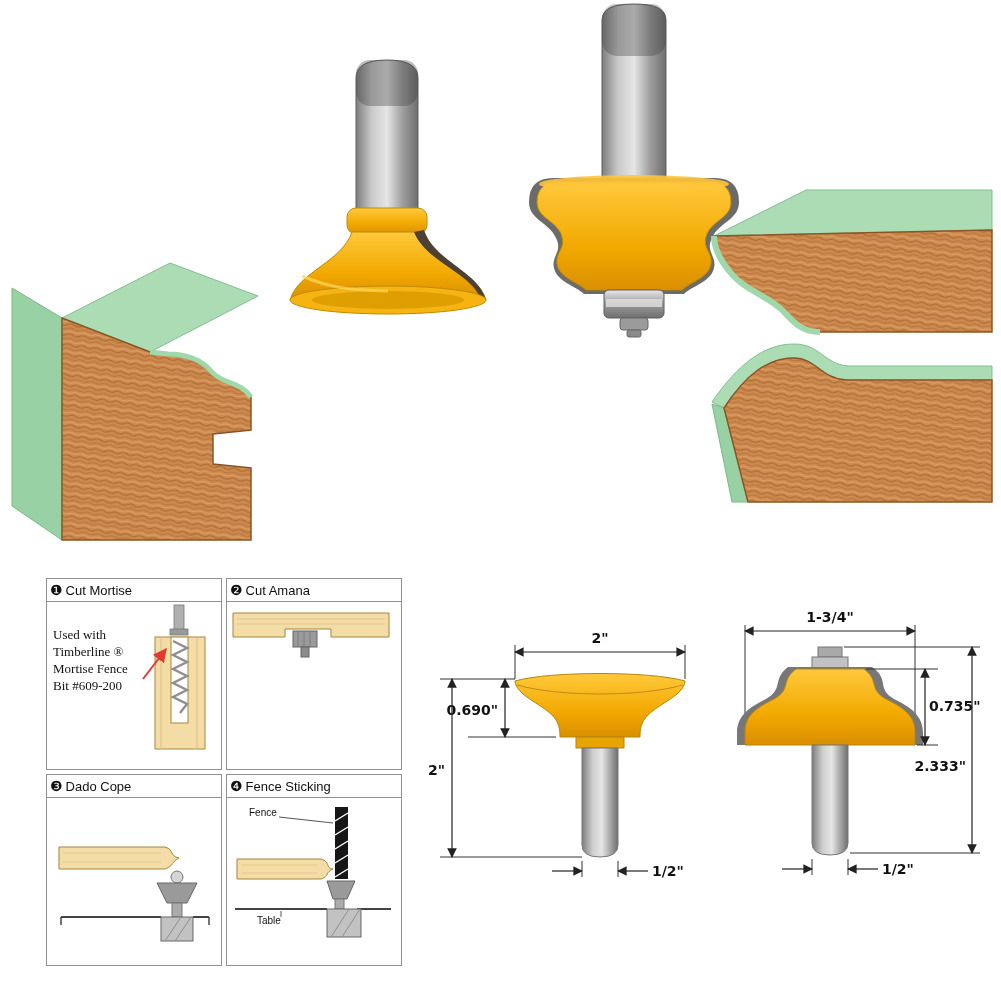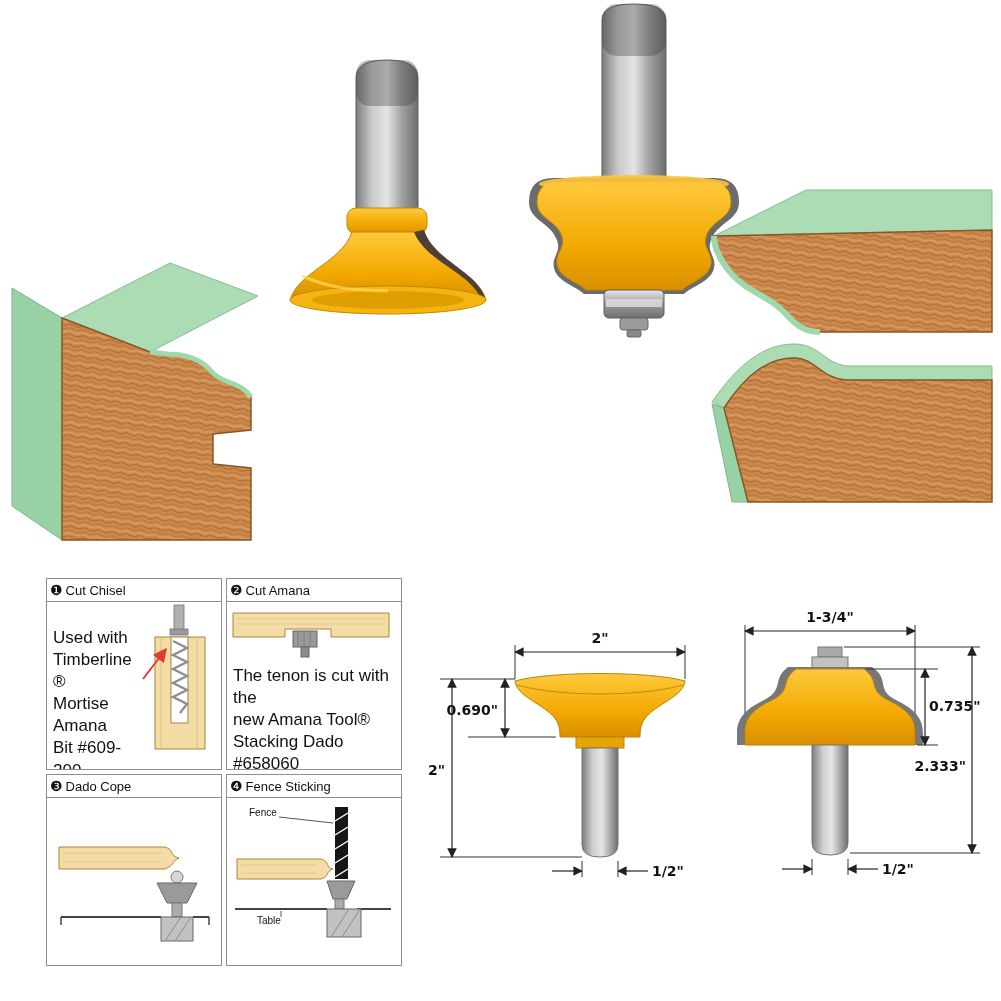--- a/index.html
+++ b/index.html
@@ -11,21 +11,21 @@
   .dim-label { font-family:"DejaVu Sans", sans-serif; font-weight:bold; font-size:14px; fill:#111; }
   .dim-line  { stroke:#222; stroke-width:1.2; }
   .ext-line  { stroke:#333; stroke-width:1; }
 
   .ig { position:absolute; left:46px; top:578px; width:356px; height:388px;
         display:grid; grid-template-columns:1fr 1fr; grid-template-rows:1fr 1fr; gap:4px; }
   .cell { border:1px solid #8f8f8f; background:#fff; position:relative; overflow:hidden; }
   .cell-head { height:22px; border-bottom:1px solid #8f8f8f; display:flex; align-items:center;
                gap:3px; padding-left:3px; font-size:13px; color:#111; }
   .num { font-size:14px; line-height:1; }
-  .note { position:absolute; font-size:17px; line-height:1.3; color:#111; }
+  .note { position:absolute; font-size:13px; line-height:1.3; color:#111;font-family:Liberation Serif, serif; }
   .note-1 { left:6px; top:48px; width:90px; }
   .note-2 { left:6px; top:86px; width:165px; }
   .minidiag { position:absolute; }
   .d1 { right:2px; top:24px; }
   .d2 { left:2px; top:26px; }
   .d3 { left:2px; top:26px; }
   .d4 { left:2px; top:26px; }
   .small-label { font-family:"Liberation Sans", sans-serif; font-size:10px; fill:#111; }
 </style>
 </head>
@@ -115,26 +115,26 @@
       <polygon points="712,404 724,408 748,502 732,502" fill="#98d2a4" stroke="#7ab886"></polygon>
       <path d="M724,408 C746,374 768,358 794,358 C816,358 820,378 846,380 L992,380 L992,502 L748,502 Z" fill="url(#grain)" stroke="#8a5526" stroke-width="1.5"></path>
     </g>
   </svg>
 
   <div class="ig">
 
     <div class="cell">
       <div class="cell-head">
         <span class="num">❶</span>
-        <span>Cut Chisel</span>
+        <span>Cut Mortise</span>
       </div>
       <div class="note note-1">
         <div>Used with</div>
         <div>Timberline ®</div>
-        <div>Mortise Amana</div>
+        <div>Mortise Fence</div>
         <div>Bit #609-200</div>
       </div>
       <svg class="minidiag d1" width="80" height="160" viewBox="0 0 80 160">
         <defs>
           <marker id="arrRed" viewBox="0 0 10 10" refX="9" refY="5" markerWidth="7" markerHeight="7" orient="auto">
             <path d="M0,0 L10,5 L0,10 Z" fill="#e23b2e"></path>
           </marker>
         </defs>
         <rect x="35" y="2" width="10" height="26" fill="#b0b0b0" stroke="#777" stroke-width="0.8"></rect>
         <rect x="31" y="26" width="18" height="6" fill="#999" stroke="#777" stroke-width="0.8"></rect>
@@ -155,25 +155,20 @@
       <svg class="minidiag d2" width="166" height="58" viewBox="0 0 166 58">
         <path d="M4,8 L160,8 L160,32 L102,32 L102,24 L56,24 L56,32 L4,32 Z" fill="#f3dca6" stroke="#a9853d"></path>
         <line x1="8" y1="14" x2="156" y2="14" stroke="#e2c98d" stroke-width="1"></line>
         <line x1="8" y1="19" x2="156" y2="19" stroke="#e2c98d" stroke-width="1"></line>
         <rect x="64" y="26" width="24" height="16" fill="#9a9a9a" stroke="#666"></rect>
         <line x1="69" y1="26" x2="69" y2="42" stroke="#777" stroke-width="0.8"></line>
         <line x1="75" y1="26" x2="75" y2="42" stroke="#777" stroke-width="0.8"></line>
         <line x1="81" y1="26" x2="81" y2="42" stroke="#777" stroke-width="0.8"></line>
         <rect x="72" y="42" width="8" height="10" fill="#8b8b8b" stroke="#666"></rect>
       </svg>
-      <div class="note note-2">
-        <div>The tenon is cut with the</div>
-        <div>new Amana Tool®</div>
-        <div>Stacking Dado #658060</div>
-      </div>
     </div>
 
     <div class="cell">
       <div class="cell-head">
         <span class="num">❸</span>
         <span>Dado Cope</span>
       </div>
       <svg class="minidiag d3" width="168" height="160" viewBox="0 0 168 160">
         <path d="M10,46 L116,46 C126,49 120,55 130,57 C122,61 126,64 116,68 L10,68 Z" fill="#f3dca6" stroke="#a9853d"></path>
         <line x1="14" y1="52" x2="112" y2="52" stroke="#e2c98d" stroke-width="1"></line>

